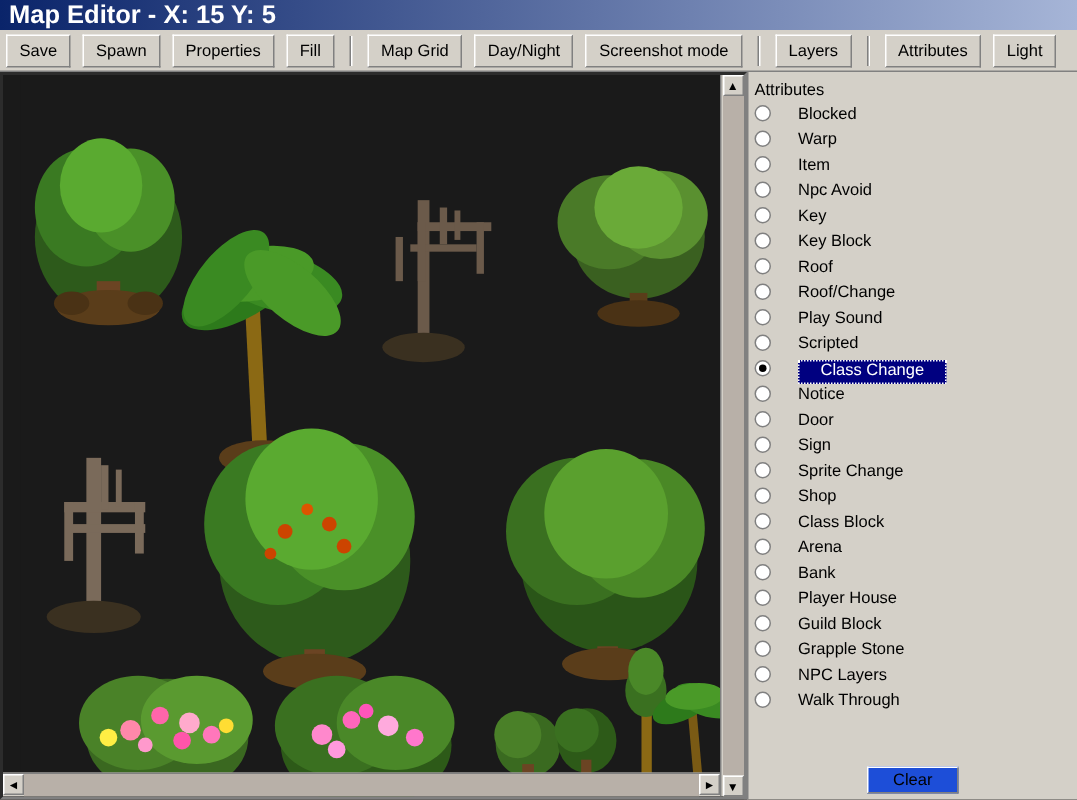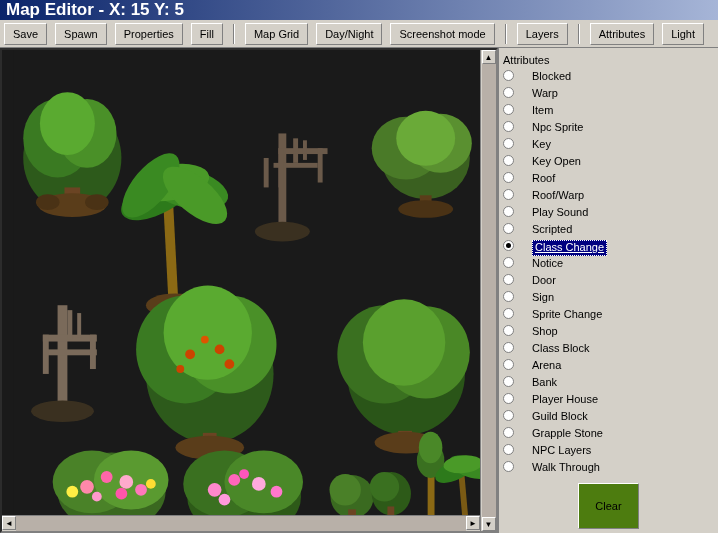--- a/index.html
+++ b/index.html
@@ -165,29 +165,28 @@
       border-radius: 50%;
     }
     .radio-label {
       font-size: 11px;
       color: #000;
       cursor: pointer;
     }
     .radio-label.selected-label {
       background: #000080;
       color: white;
-      padding: 0 2px;
+      padding: 0 14px;
       border: 1px dotted #ffffff;
-      text-decoration: underline;
     }
     .clear-btn {
-      background: #4d7c0f;
+      background: #1d4ed8;
       border: 1px solid;
       border-color: #ffffff #808080 #808080 #ffffff;
-      padding: 16px 16px;
+      padding: 2px 16px;
       font-size: 11px;
       cursor: pointer;
       margin-top: 4px;
       align-self: center;
     }
   </style>
 </head>
 <body>
 
 <div class="title-bar">
@@ -352,37 +351,37 @@
           <div class="attr-row">
             <div class="radio-input"></div>
             <span class="radio-label">Warp</span>
           </div>
           <div class="attr-row">
             <div class="radio-input"></div>
             <span class="radio-label">Item</span>
           </div>
           <div class="attr-row">
             <div class="radio-input"></div>
-            <span class="radio-label">Npc Sprite</span>
+            <span class="radio-label">Npc Avoid</span>
           </div>
           <div class="attr-row">
             <div class="radio-input"></div>
             <span class="radio-label">Key</span>
           </div>
           <div class="attr-row">
             <div class="radio-input"></div>
-            <span class="radio-label">Key Open</span>
+            <span class="radio-label">Key Block</span>
           </div>
           <div class="attr-row">
             <div class="radio-input"></div>
             <span class="radio-label">Roof</span>
           </div>
           <div class="attr-row">
             <div class="radio-input"></div>
-            <span class="radio-label">Roof/Warp</span>
+            <span class="radio-label">Roof/Change</span>
           </div>
           <div class="attr-row">
             <div class="radio-input"></div>
             <span class="radio-label">Play Sound</span>
           </div>
           <div class="attr-row">
             <div class="radio-input"></div>
             <span class="radio-label">Scripted</span>
           </div>
           <div class="attr-row">

